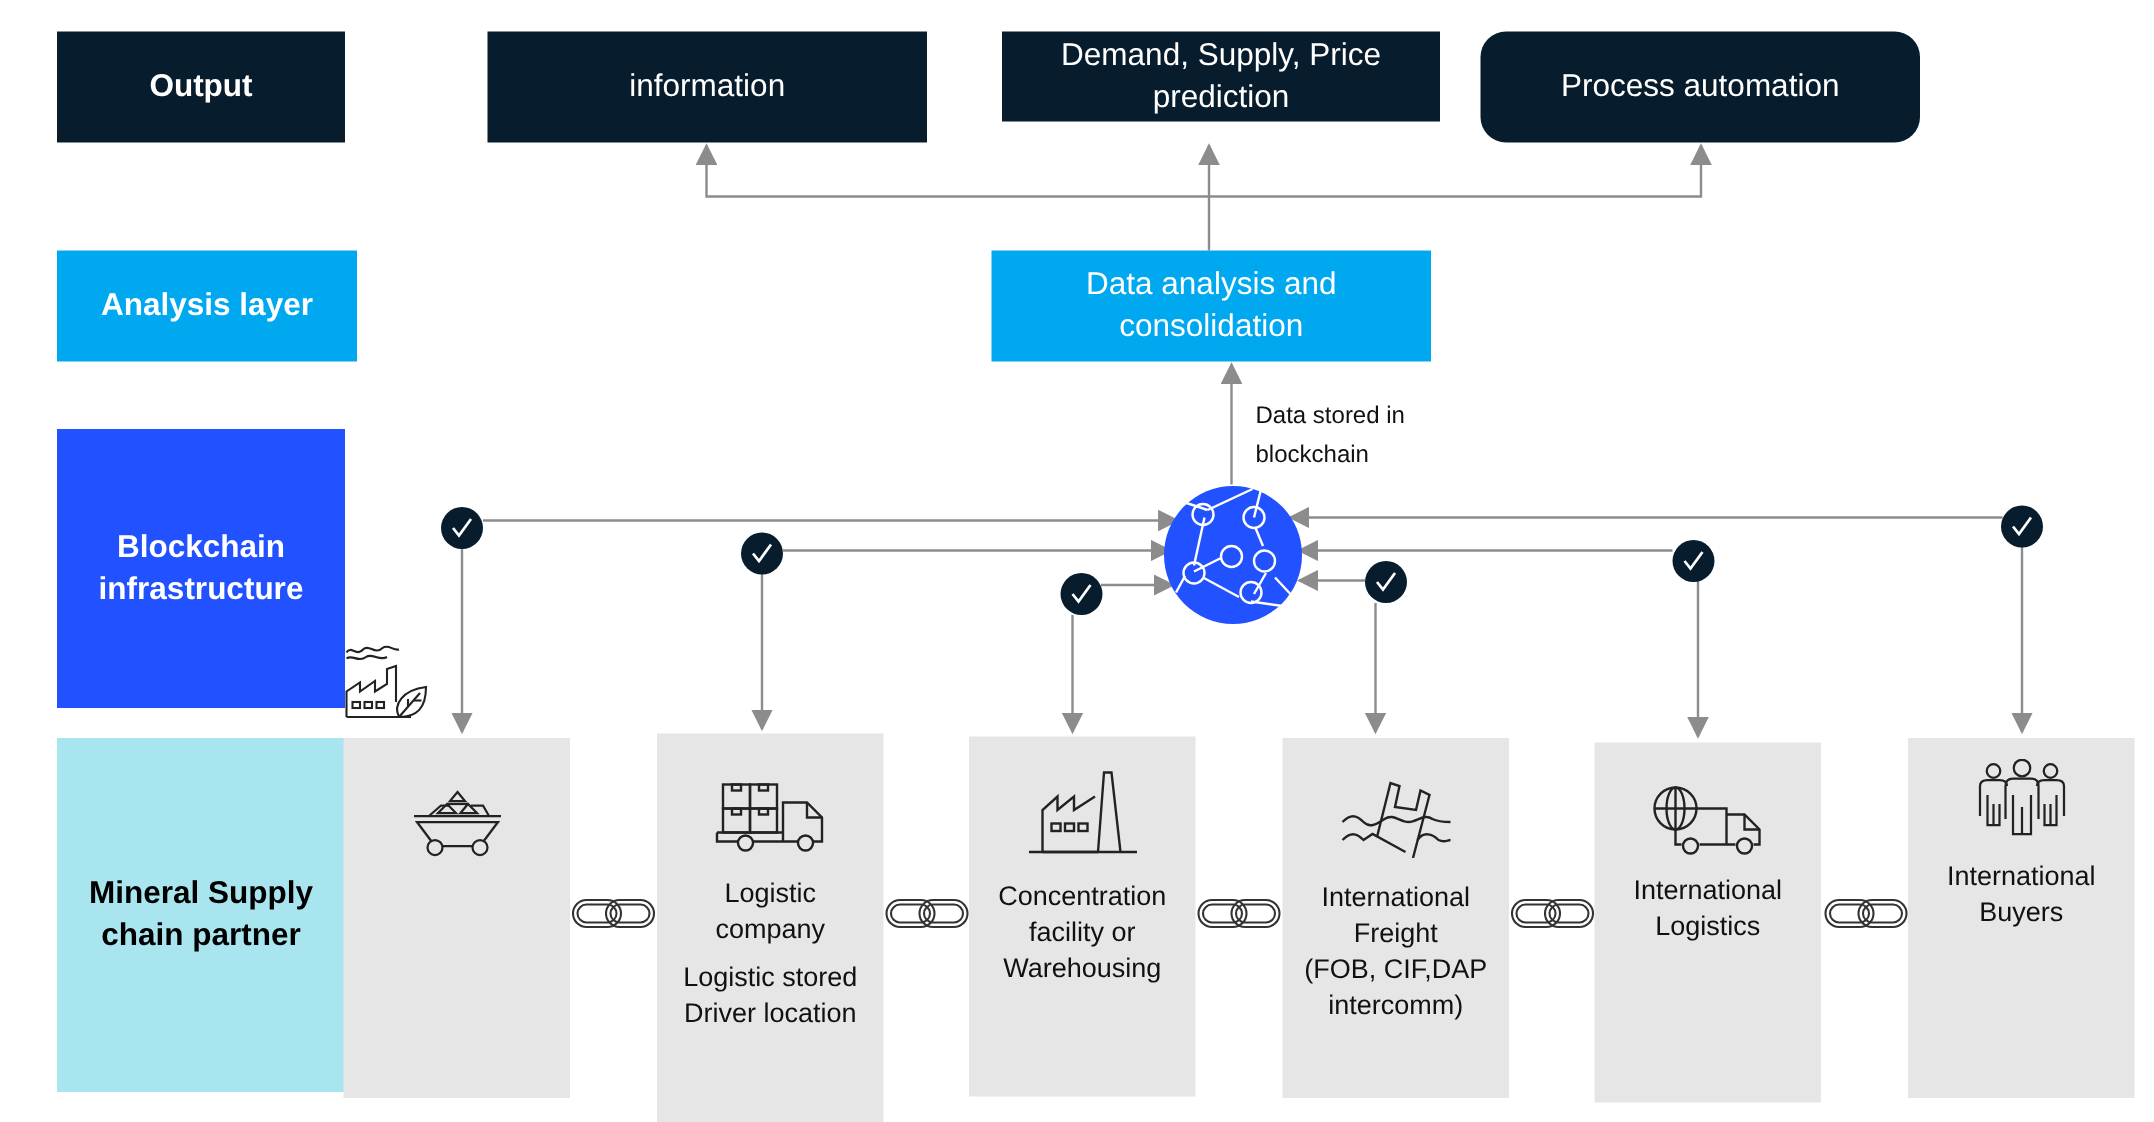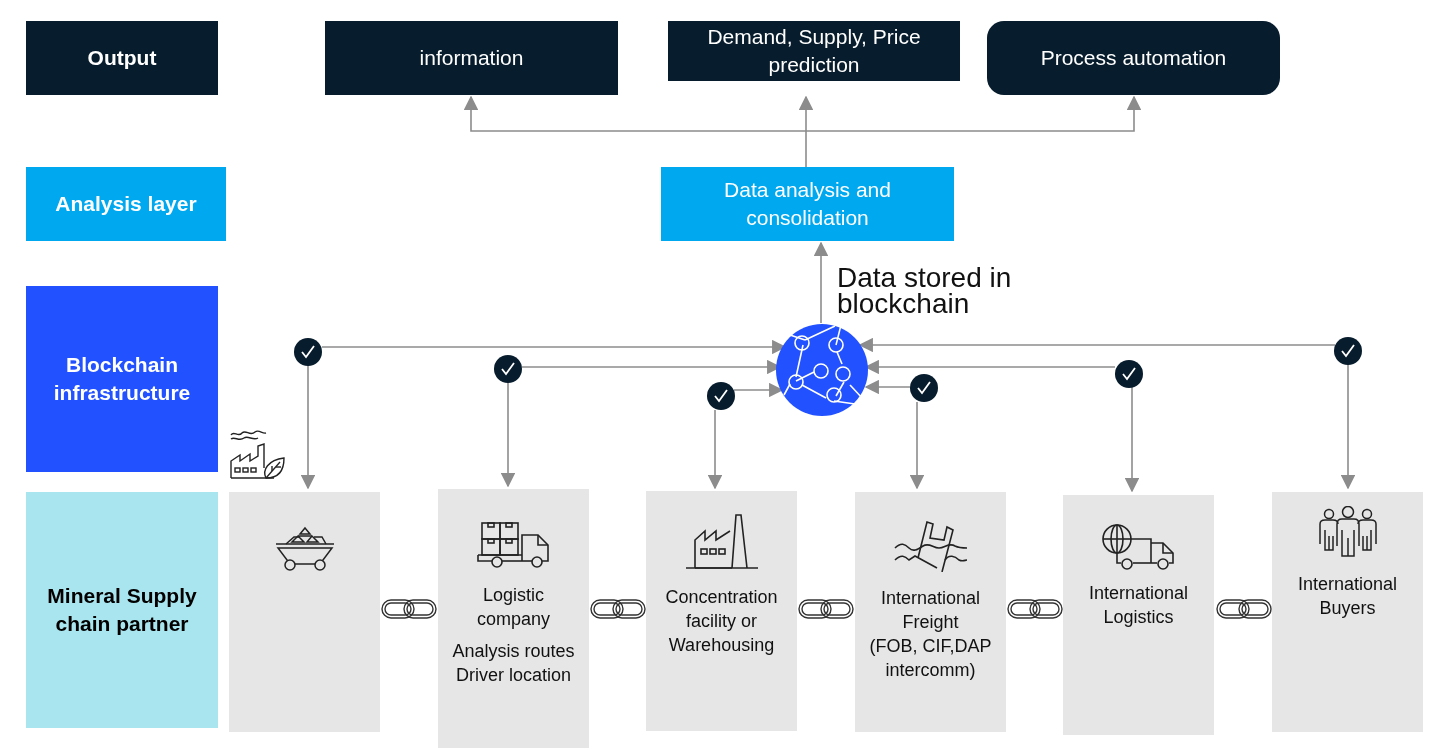--- a/index.html
+++ b/index.html
@@ -1,34 +1,34 @@
 <!DOCTYPE html>
 <html><head>
 <meta charset="utf-8">
 <style>
   html, body { margin: 0; padding: 0; background: #ffffff; }
   body { width: 1436px; height: 748px; position: relative; overflow: hidden;
          font-family: "Liberation Sans", sans-serif; }
   .abs { position: absolute; }
   .box { position: absolute; display: flex; align-items: center; justify-content: center;
          text-align: center; box-sizing: border-box; }
-  .layer-label { font-weight: bold; font-size: 21px; line-height: 28px; }
+  .layer-label { font-weight: bold; font-size: 21px; line-height: 28px; margin-left: 12px; }
   .out-box { background: #071c2c; color: #ffffff; font-size: 21px; line-height: 28px; }
   .dark { background: #071c2c; color: #fff; }
   .analysis-label { background: #00a8f0; color: #fff; }
   .blockchain-label { background: #2251ff; color: #fff; }
   .mineral-label { background: #a9e5ef; color: #000; }
   .analysis-box { background: #00a8f0; color: #fff; font-size: 21px; line-height: 28px; }
   .partner { position: absolute; background: #e6e6e6; box-sizing: border-box;
              display: flex; flex-direction: column; align-items: center; text-align: center;
              color: #111; font-size: 18px; line-height: 24px; }
   .partner .icon { margin-top: 18px; height: 62px; display: flex; align-items: flex-end; justify-content: center; }
   .partner .title { margin-top: 14px; }
   .partner .sub { margin-top: 8px; }
-  .stored-label { font-size: 28px; line-height: 26px; color: #111; }
+  .stored-label { font-size: 16px; line-height: 26px; color: #111; }
   svg.overlay { position: absolute; left: 0; top: 0; pointer-events: none; }
   .check { position: absolute; width: 28px; height: 28px; border-radius: 50%;
            background: #071c2c; display: flex; align-items: center; justify-content: center; }
   .link-icon { position: absolute; width: 58px; height: 24px; }
 </style>
 </head>
 <body>
 
 <div class="box layer-label dark" style="left:26px; top:21px; width:192px; height:74px;">
   <span>Output</span>
@@ -202,21 +202,21 @@
       <path d="M2,34 L46,34"></path>
       <circle cx="21" cy="41" r="5" fill="#e6e6e6"></circle>
         <circle cx="61" cy="41" r="5" fill="#e6e6e6"></circle>
     </svg>
   </div>
   <div class="title">
     <div>Logistic</div>
     <div>company</div>
   </div>
   <div class="sub">
-    <div>Analysis routes</div>
+    <div>Logistic stored</div>
     <div>Driver location</div>
   </div>
 </div>
 
 <div class="partner" style="left:646px; top:491px; width:151px; height:240px;">
   <div class="icon">
     <svg width="76" height="58" viewBox="0 0 76 58" fill="none" stroke="#222" stroke-width="1.6">
       <path d="M2,55 L74,55"></path>
       <path d="M11,55 L11,27 L21,18 L21,27 L32,18 L32,27 L46,18"></path>
       <path d="M48,55 L52,2 L57,2 L63,55"></path>

